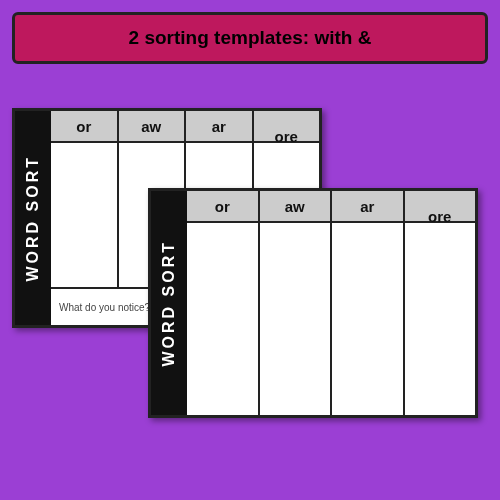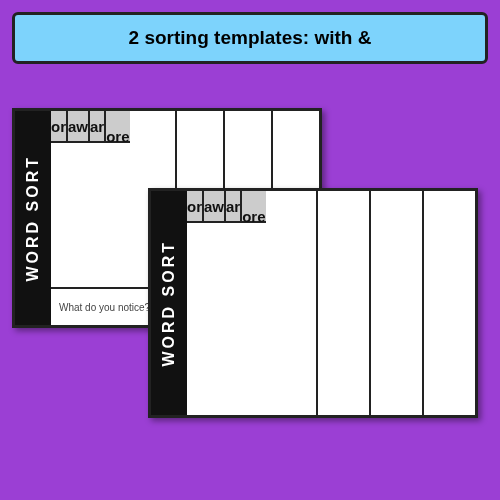--- a/index.html
+++ b/index.html
@@ -12,21 +12,21 @@
       overflow: hidden;
       position: relative;
     }
 
     
     .title-box {
       position: absolute;
       top: 12px;
       left: 12px;
       right: 12px;
-      background: #7dd3fc;
+      background: #be185d;
       border: 3px solid #222;
       border-radius: 6px;
       padding: 10px 16px;
       text-align: center;
       font-size: 19px;
       font-weight: bold;
       line-height: 1.35;
       z-index: 10;
     }
 
@@ -81,21 +81,21 @@
     }
 
     
     .sort-grid-wrapper {
       position: absolute;
       left: 36px;
       top: 0;
       right: 0;
       bottom: 0;
       display: flex;
-      flex-direction: row;
+      flex-direction: column;
     }
 
     
     .sort-header {
       display: flex;
       background: #ccc;
       border-bottom: 2px solid #222;
       height: 32px;
       flex-shrink: 0;
     }

